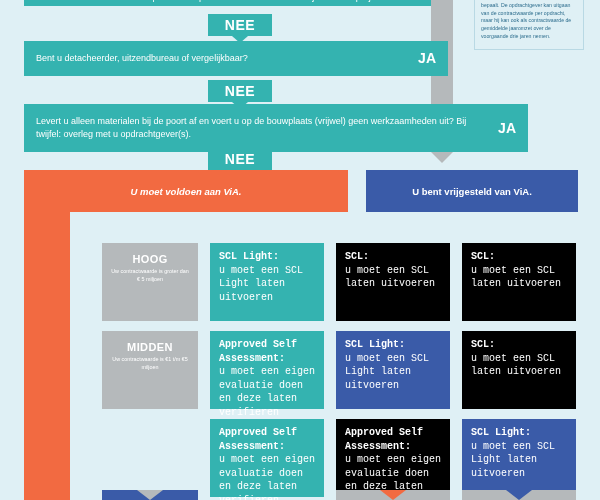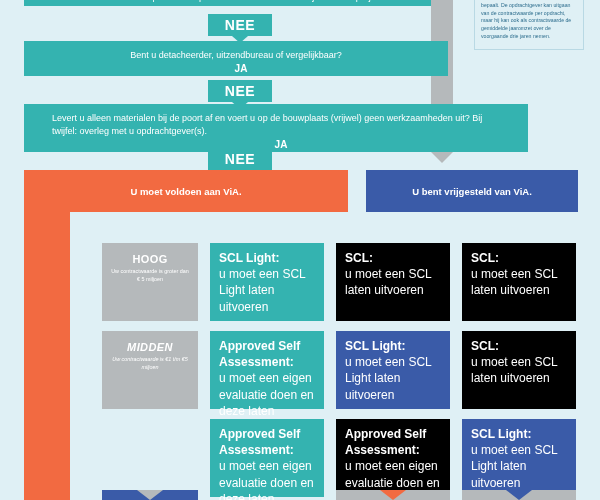--- a/index.html
+++ b/index.html
@@ -26,31 +26,30 @@
     position: absolute;
     box-sizing: border-box;
     color: #ffffff;
     font-size: 8.5px;
     line-height: 1.3;
   }
   .q-box {
     background: #34b3b0;
     display: flex;
     align-items: center;
-    padding: 8px 28px;
-    flex-direction: column;
+    padding: 8px 12px;
   }
   .q-text {
     flex: 1;
     font-size: 9px;
     line-height: 1.45;
     color: #ffffff;
   }
   .q-answer {
-    font-size: 10px;
+    font-size: 14px;
     font-weight: bold;
     color: #ffffff;
     margin-left: 10px;
     white-space: nowrap;
   }
   .nee-chip {
     position: absolute;
     background: #34b3b0;
     color: #fff;
     font-size: 14px;
@@ -117,23 +116,24 @@
   .rail {
     position: absolute;
     background: #f26a41;
   }
 
   
   .cell {
     position: absolute;
     box-sizing: border-box;
     padding: 7px 9px;
-    font-size: 12px;
+    font-size: 10px;
     line-height: 1.35;
     color: #ffffff;
+    font-family: Liberation Mono, monospace;
   }
   .cell .cell-title {
     font-weight: bold;
     display: block;
   }
   .cell .cell-body { display: block; }
   .cell.teal   { background: #34b3b0; }
   .cell.orange { background: #000000; }
   .cell.blue   { background: #3a5ba8; }
 
@@ -218,35 +218,35 @@
 
   <div class="nee-chip" style="left:208px; top:148px; width:64px; height:16px;">
     <span>NEE</span>
     <div class="tip"></div>
   </div>
 
   <div class="note" style="left:474px; top:-12px; width:110px; height:62px;">
     <span>Vraag hem dan hoe u de 'contractwaarde' bepaalt. De opdrachtgever kan uitgaan van de contractwaarde per opdracht, maar hij kan ook als contractwaarde de gemiddelde jaaromzet over de voorgaande drie jaren nemen.</span>
   </div>
 
-  <div class="result orange" style="left:24px; top:170px; width:324px; height:42px;">
+  <div class="result orange" style="left:24px; top:170px; width:324px; height:42px;font-style:italic;">
     <span>U moet voldoen aan ViA.</span>
   </div>
 
   <div class="result blue" style="left:366px; top:170px; width:212px; height:42px;">
     <span>U bent vrijgesteld van ViA.</span>
   </div>
 
   <div class="rail" style="left:24px; top:212px; width:46px; height:288px;"></div>
 
   <div class="rowlabel" style="left:102px; top:243px; width:96px; height:78px;">
     <span class="rl-title">HOOG</span>
     <span class="rl-sub">Uw contractwaarde is groter dan € 5 miljoen</span>
   </div>
-  <div class="rowlabel" style="left:102px; top:331px; width:96px; height:78px;font-style:italic;">
+  <div class="rowlabel" style="left:102px; top:331px; width:96px; height:78px;">
     <span class="rl-title">MIDDEN</span>
     <span class="rl-sub">Uw contractwaarde is €1 t/m €5 miljoen</span>
   </div>
 
   <div class="cell teal" style="left:210px; top:243px; width:114px; height:78px;">
     <span class="cell-title">SCL Light:</span>
     <span class="cell-body">u moet een SCL Light laten uitvoeren</span>
   </div>
   <div class="cell orange" style="left:336px; top:243px; width:114px; height:78px;">
     <span class="cell-title">SCL:</span>

